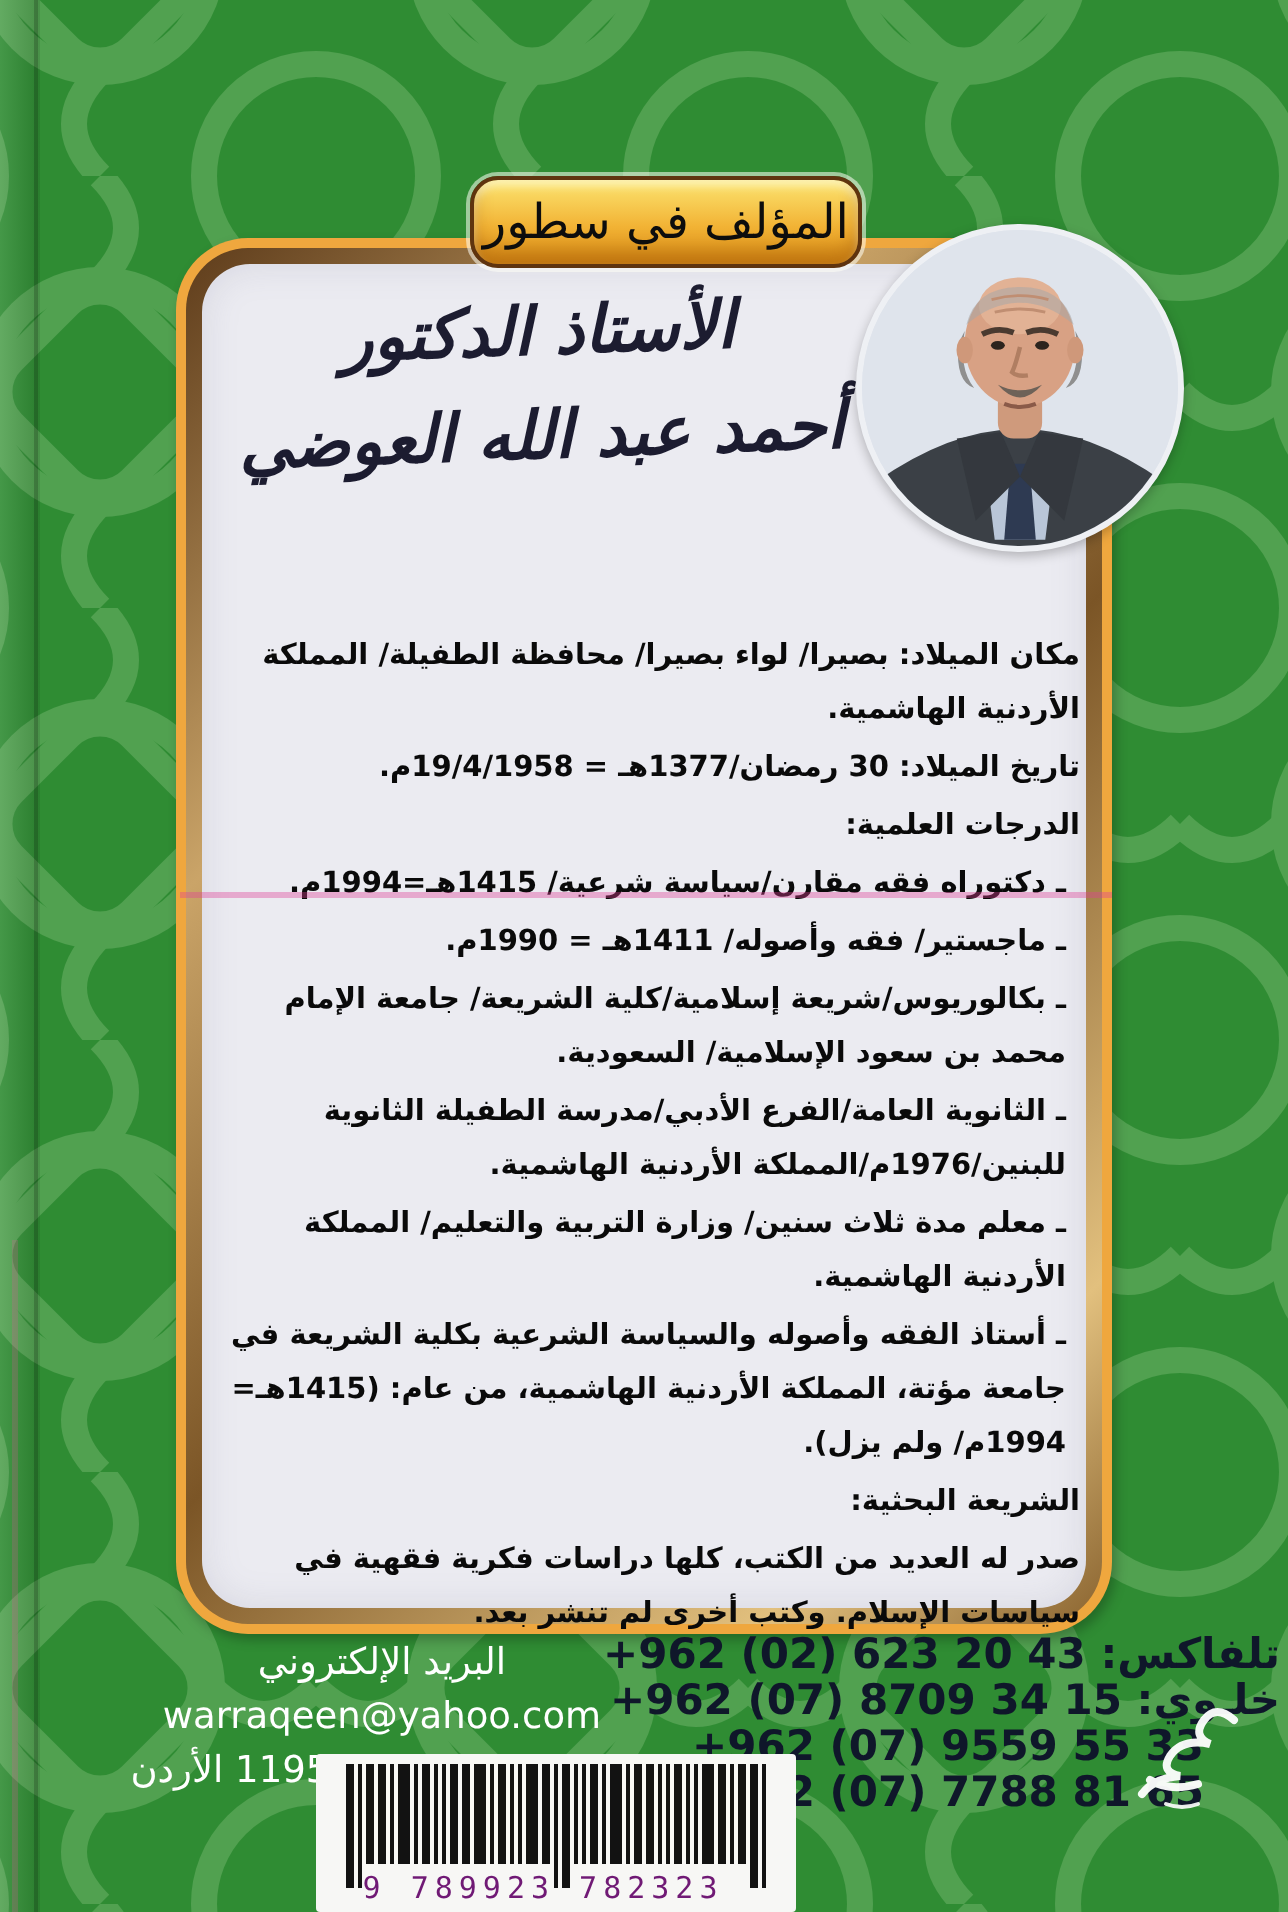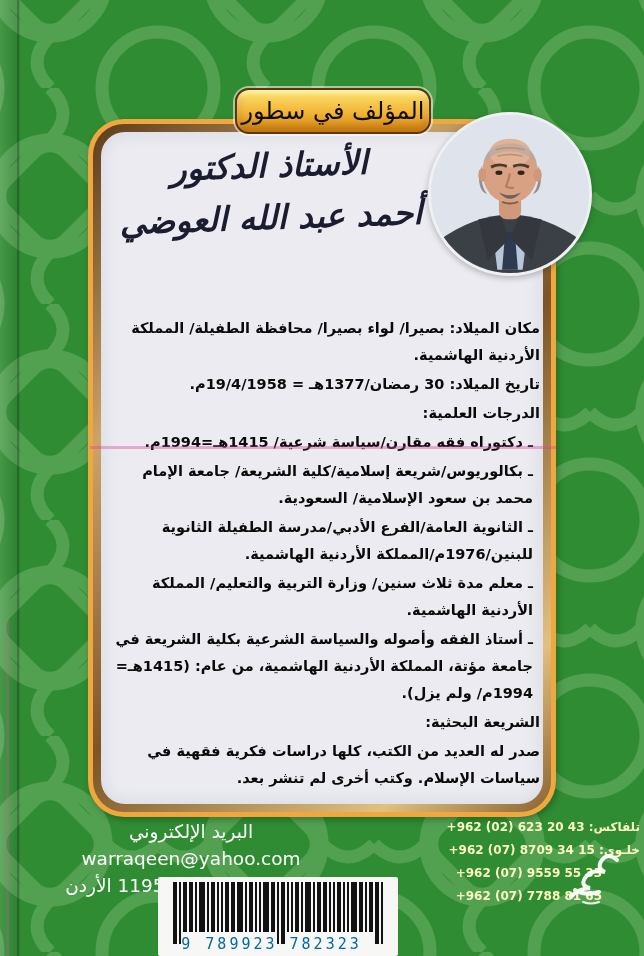--- a/index.html
+++ b/index.html
@@ -71,41 +71,41 @@
 
   
   .contact-left{
     position:absolute; left:30px; top:818px; width:322px; z-index:3;
     direction:rtl; text-align:center; color:#ffffff;
     font-size:18.5px; line-height:27px; font-weight:400;
   }
   .contact-left .email{direction:ltr; unicode-bidi:embed;}
   .contact-right{
     position:absolute; left:382px; top:816px; width:258px; z-index:3;
-    direction:rtl; color:#fef9c3;
-    font-size:12px; font-weight:700; line-height:23px;
+    direction:rtl; color:#0f172a;
+    font-size:21px; font-weight:700; line-height:23px;
   }
   .contact-right .ph{display:block; white-space:nowrap;}
   .contact-right .ph.indent{padding-right:38px;}
   .ph-num{direction:ltr; unicode-bidi:embed; display:inline-block;}
 
   .publisher-logo{position:absolute; left:553px; top:850px; width:72px; height:62px; z-index:4;}
 
   
   .barcode{
     position:absolute; left:158px; top:877px; width:240px; height:79px; z-index:3;
     background:#f7f7f5; border-radius:2px; box-sizing:border-box; padding:5px 12px 0 12px;
   }
   .bars{display:flex; align-items:flex-start; height:62px; column-gap:2px; justify-content:center;}
   .bar{background:#121212; height:50px;}
   .bar.guard{height:62px;}
   .digits{
     position:absolute; left:0; right:13px; bottom:3px; text-align:center;
     font-family:"DejaVu Sans Mono", monospace; font-size:15px; letter-spacing:3px;
-    color:#0369a1; direction:ltr;
+    color:#701a75; direction:ltr;
   }
 </style>
 </head>
 <body>
 
 <div class="page">
 
   <svg class="bg-pattern" width="644" height="956" xmlns="http://www.w3.org/2000/svg">
     <defs>
       <pattern id="arab" width="216" height="216" patternUnits="userSpaceOnUse" patternTransform="translate(-58,-128)">
@@ -140,20 +140,21 @@
   <div class="author-block">
     <div class="author-title">الأستاذ الدكتور</div>
     <div class="author-name">أحمد عبد الله العوضي</div>
   </div>
 
   <div class="bio-text">
     <p>مكان الميلاد: بصيرا/ لواء بصيرا/ محافظة الطفيلة/ المملكة الأردنية الهاشمية.</p>
     <p>تاريخ الميلاد: 30 رمضان/1377هـ = 19/4/1958م.</p>
     <p>الدرجات العلمية:</p>
     <p class="bullet">ـ دكتوراه فقه مقارن/سياسة شرعية/ 1415هـ=1994م.</p>
+    <p class="bullet">ـ ماجستير/ فقه وأصوله/ 1411هـ = 1990م.</p>
     <p class="bullet">ـ بكالوريوس/شريعة إسلامية/كلية الشريعة/ جامعة الإمام محمد بن سعود الإسلامية/ السعودية.</p>
     <p class="bullet">ـ الثانوية العامة/الفرع الأدبي/مدرسة الطفيلة الثانوية للبنين/1976م/المملكة الأردنية الهاشمية.</p>
     <p class="bullet">ـ معلم مدة ثلاث سنين/ وزارة التربية والتعليم/ المملكة الأردنية الهاشمية.</p>
     <p class="bullet">ـ أستاذ الفقه وأصوله والسياسة الشرعية بكلية الشريعة في جامعة مؤتة، المملكة الأردنية الهاشمية، من عام: (1415هـ= 1994م/ ولم يزل).</p>
     <p>الشريعة البحثية:</p>
     <p>صدر له العديد من الكتب، كلها دراسات فكرية فقهية في سياسات الإسلام. وكتب أخرى لم تنشر بعد.</p>
   </div>
 
   <div class="scan-line"></div>
 

